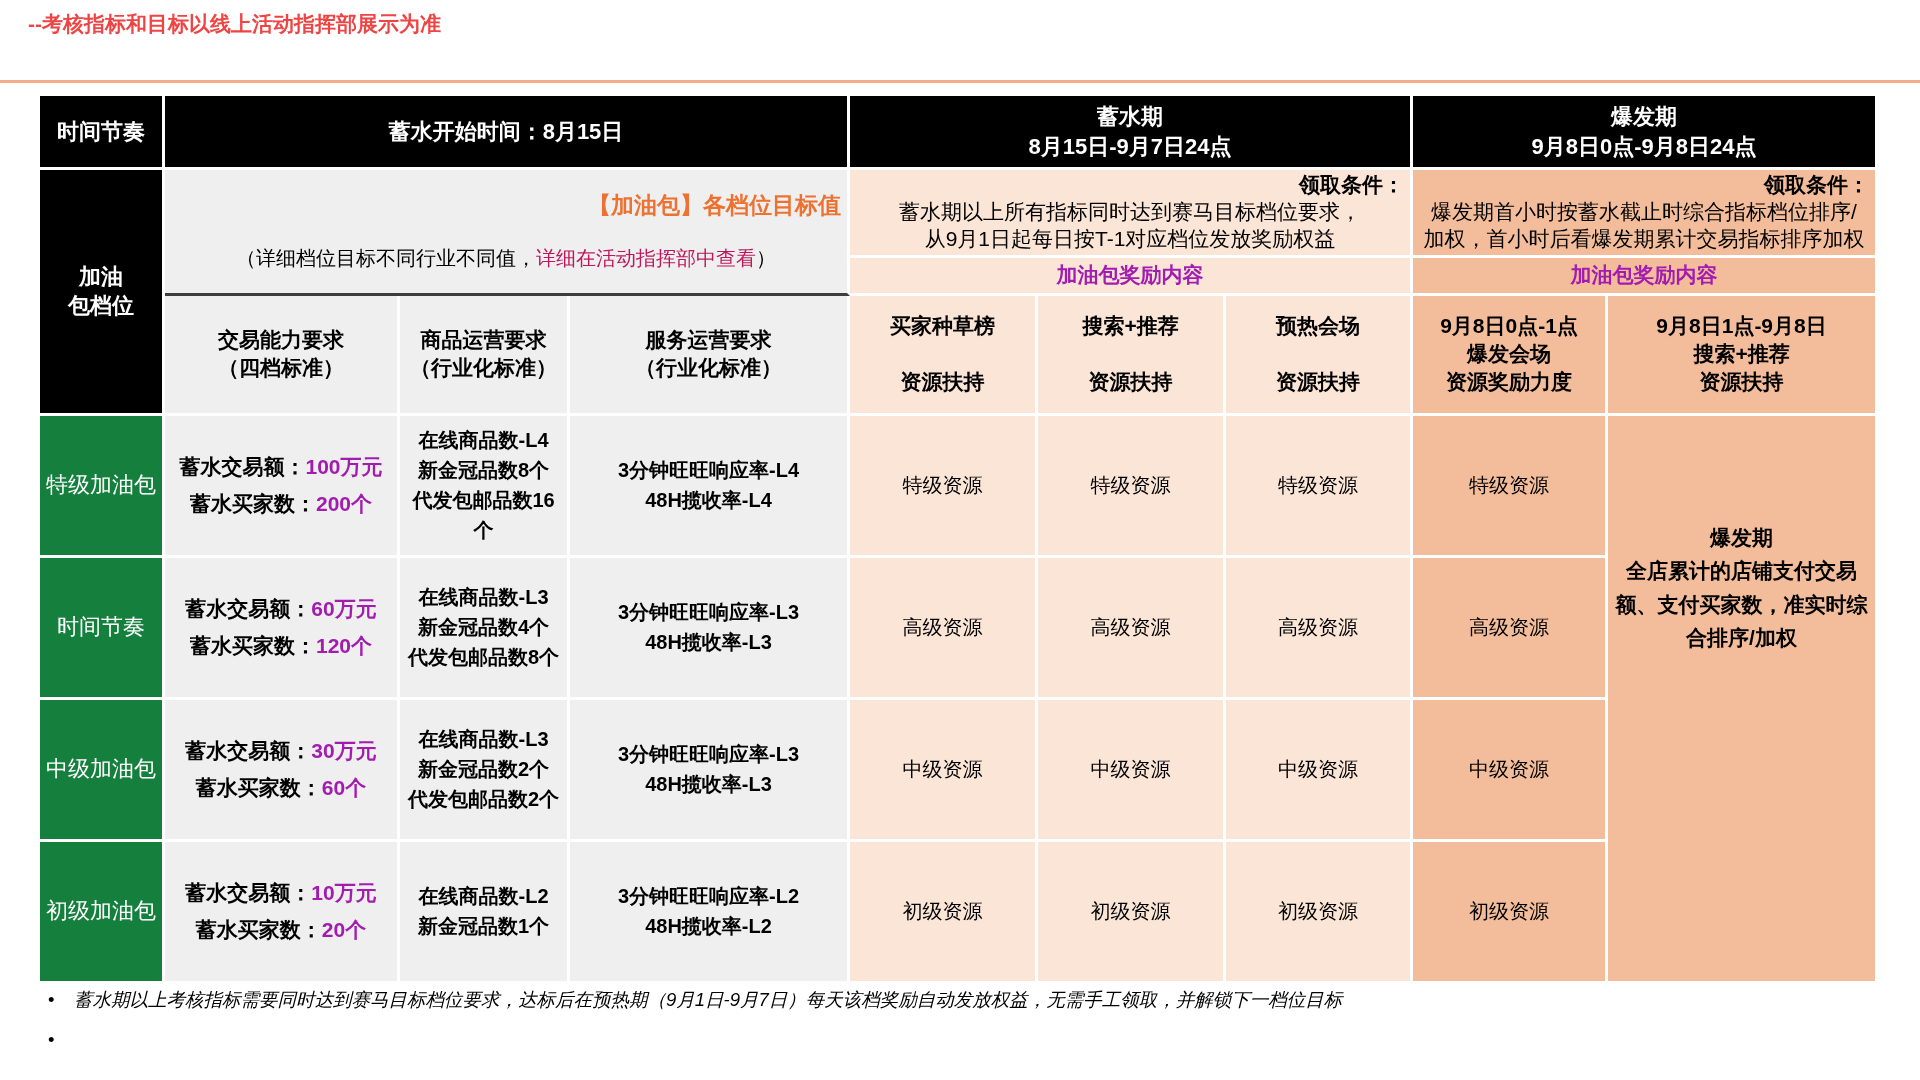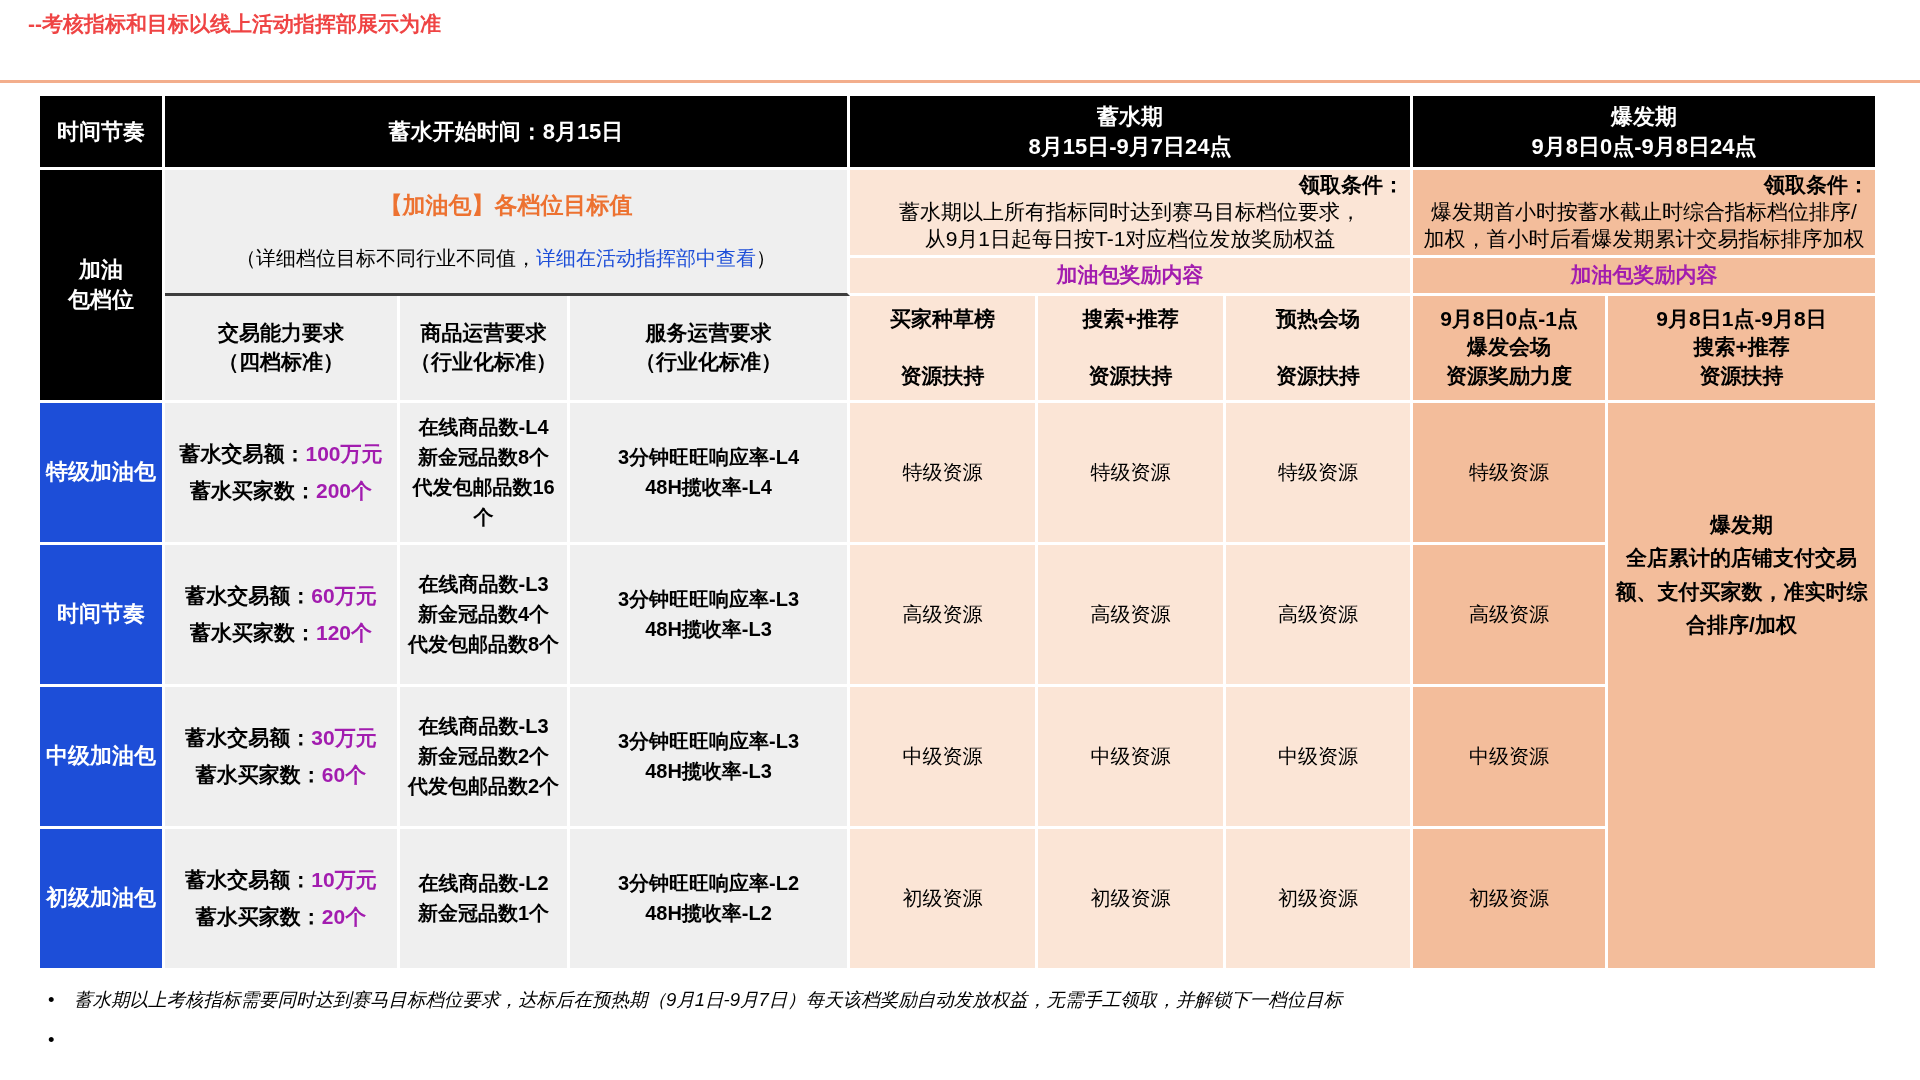--- a/index.html
+++ b/index.html
@@ -10,38 +10,38 @@
   
   .title-wrap{position:absolute;left:14px;top:10px;width:1890px;display:flex;align-items:center;}
   .page-title{font-size:40px;font-weight:bold;color:#000;letter-spacing:0px;line-height:1.1;}
   .title-note{font-size:21px;font-weight:bold;color:#ef4444;margin-left:14px;white-space:nowrap;}
   .title-rule{position:absolute;left:0;top:80px;width:1920px;height:3px;background:#F3AE8C;}
 
   
   table.rules{position:absolute;left:40px;top:96px;width:1838px;border-collapse:separate;border-spacing:0;table-layout:fixed;}
   td{border-right:3px solid #fff;border-bottom:3px solid #fff;box-sizing:border-box;
      text-align:center;vertical-align:middle;padding:2px 6px;}
-  tr.h1{height:74px;}  tr.h2{height:82px;}  tr.h3{height:38px;}  tr.h4{height:107px;}
+  tr.h1{height:74px;}  tr.h2{height:82px;}  tr.h3{height:38px;}  tr.h4{height:120px;}
   tr.hd{height:142px;}
 
   .cell-black{background:#000;color:#fff;font-weight:bold;font-size:22px;line-height:1.35;}
   .cell-gray{background:#EFEFEF;}
   .cell-peach{background:#FBE5D6;}
   .cell-peachdark{background:#F3BD9B;}
-  .cell-orange{background:#1d4ed8;color:#fff;font-weight:bold;font-size:22px;text-align:center;}
+  .cell-orange{background:#15803d;color:#fff;font-weight:normal;font-size:22px;text-align:center;}
 
   .cond{font-size:21px;line-height:1.28;}
   .cond .cond-title{font-weight:bold;text-align:right;}
   .reward-label{color:#a21caf;font-weight:bold;font-size:21px;}
 
   .goal-cell{border-bottom:3px solid #3d3d3d;}
   .goal-inner{display:flex;flex-direction:column;justify-content:center;gap:24px;height:100%;}
-  .goal-title{color:#ED7231;font-weight:bold;font-size:23px;}
+  .goal-title{color:#ED7231;font-weight:bold;font-size:23px;text-align:right;}
   .goal-note{font-size:20px;color:#000;}
-  .goal-note .lnk{color:#1d4ed8;}
+  .goal-note .lnk{color:#be185d;}
 
   .subhead{font-weight:bold;font-size:21px;line-height:1.35;}
   .req{font-weight:bold;font-size:20px;line-height:1.5;}
   .trade-line{font-weight:bold;font-size:21px;margin:9px 0;}
   .trade-line .val{color:#a21caf;}
   .resource{font-size:20px;}
   .burst-summary{font-weight:bold;font-size:21px;line-height:1.6;vertical-align:top;padding-top:105px;}
 
   
   .footnotes{position:absolute;left:48px;top:988px;width:1810px;}

